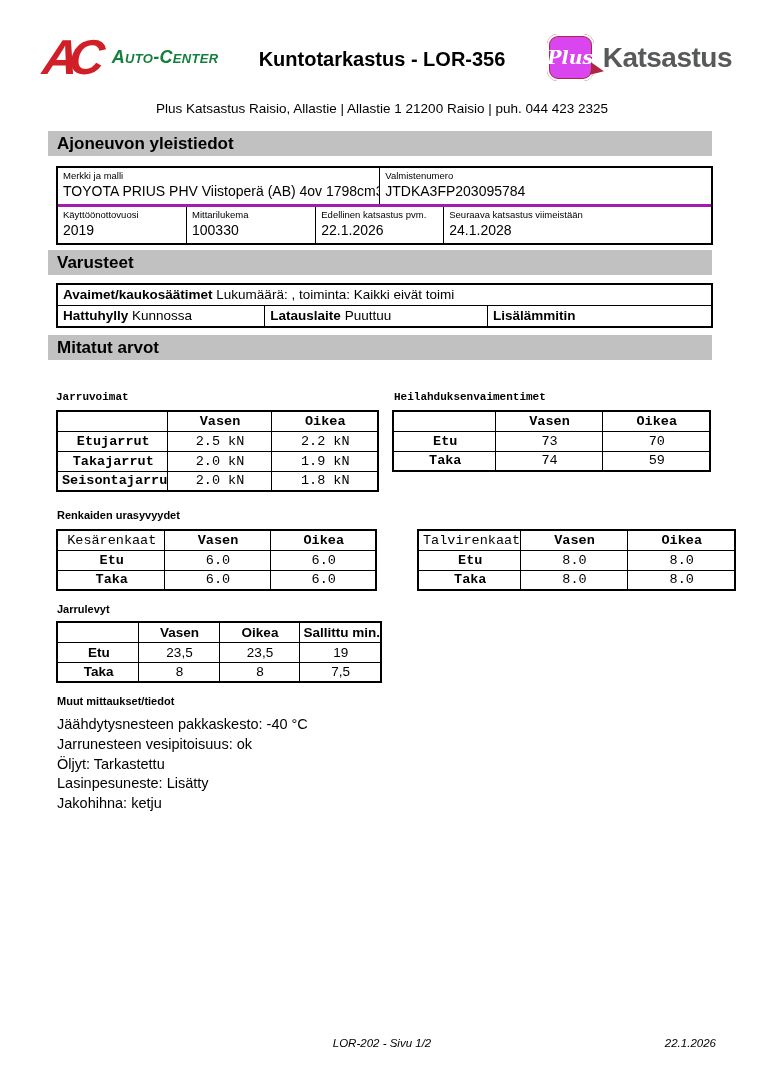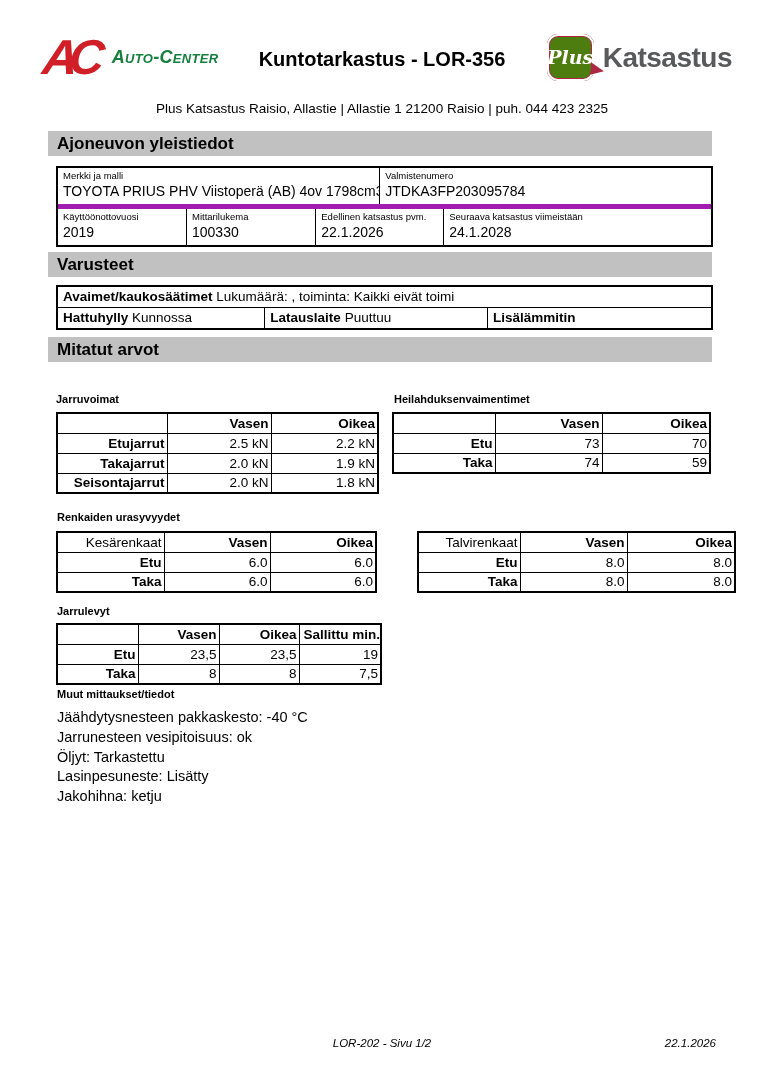--- a/index.html
+++ b/index.html
@@ -20,21 +20,21 @@
   .ac-text {
     font-weight:bold; font-style:italic; font-variant:small-caps;
     font-size:18px; color:#15803d; margin-left:6px; letter-spacing:.3px;
   }
   .doc-title {
     position:absolute; left:0; right:0; top:16px; text-align:center;
     font-size:20px; font-weight:bold;
   }
   .plus-logo { position:absolute; right:32px; top:2px; display:flex; align-items:center; }
   .plus-box {
-    position:relative; width:47px; height:47px; background:#4d7c0f;
+    position:relative; width:47px; height:47px; background:#d946ef;
     border-radius:11px; box-shadow:inset 0 0 0 2px #fff, inset 0 0 0 3px #ae2742;
     display:flex; align-items:center; justify-content:center;
   }
   .plus-word {
     color:#fff; font-family:"DejaVu Serif", serif; font-style:italic;
     font-weight:bold; font-size:19px; padding-bottom:2px;
   }
   .plus-tail {
     position:absolute; right:-10px; bottom:5px; width:0; height:0;
     border-top:6px solid transparent; border-bottom:6px solid transparent;
@@ -49,46 +49,46 @@
     margin-left:48px; margin-right:52px; height:25px; line-height:25px;
     background:#c1c1c1; font-size:17px; font-weight:bold; padding-left:9px;
   }
   .bar1 { margin-top:15px; }
   .bar2 { margin-top:5px; }
   .bar3 { margin-top:7px; }
 
   
   .box { margin-left:56px; margin-right:51px; border:2px solid #000; }
   .info-box { margin-top:10px; }
-  .irow { display:flex; border-top:5px solid #a21caf; }
+  .irow { display:flex; border-top:3px solid #a21caf; }
   .irow:first-child { border-top:none; }
   .icell { border-left:1px solid #000; padding:2px 4px 3px 5px; overflow:hidden; }
   .icell:first-child { border-left:none; }
   .icell .lbl { display:block; font-size:9.5px; line-height:12px; white-space:nowrap; }
   .icell .val { display:block; font-size:14px; line-height:19px; white-space:nowrap; }
 
   .var-box { margin-top:8px; }
   .vrow { display:flex; border-top:1px solid #000; }
   .vrow:first-child { border-top:none; }
   .vcell { border-left:1px solid #000; height:20px; line-height:20px; padding-left:5px; font-size:13.5px; white-space:nowrap; overflow:hidden; }
   .vcell:first-child { border-left:none; }
   .vcell b { font-weight:bold; }
 
   
   .caption { margin-left:57px; font-size:11px; font-weight:bold; line-height:13px; }
   .cap2 { margin-top:17px; }
   .cap3 { margin-top:12px; }
-  .cap4 { margin-top:3px; }
-  .tables-flex { display:flex; justify-content:space-between; align-items:flex-start; margin:6px 53px 0 56px; }
+  .cap4 { margin-top:12px; }
+  .tables-flex { display:flex; justify-content:space-between; align-items:flex-start; margin:6px 53px 0 56px;font-family:Liberation Mono, monospace; }
   .single-table { margin:5px 0 0 56px; }
 
   table.mtable { border-collapse:collapse; table-layout:fixed; border:2px solid #000; }
   .mtable th, .mtable td {
     border:1px solid #000; height:20px; padding:0 2px 0 4px;
-    font-size:13.5px; text-align:right; vertical-align:middle;
+    font-size:13.5px; text-align:center; vertical-align:middle;
     white-space:nowrap; overflow:hidden;
   }
   .mtable th { font-weight:bold; }
   .mtable th.reg { font-weight:normal; }
   .mtable td.rowhead { font-weight:bold; }
 
   
   .muut-lines { margin:7px 0 0 57px; font-size:14.5px; line-height:19.8px; }
 
   

